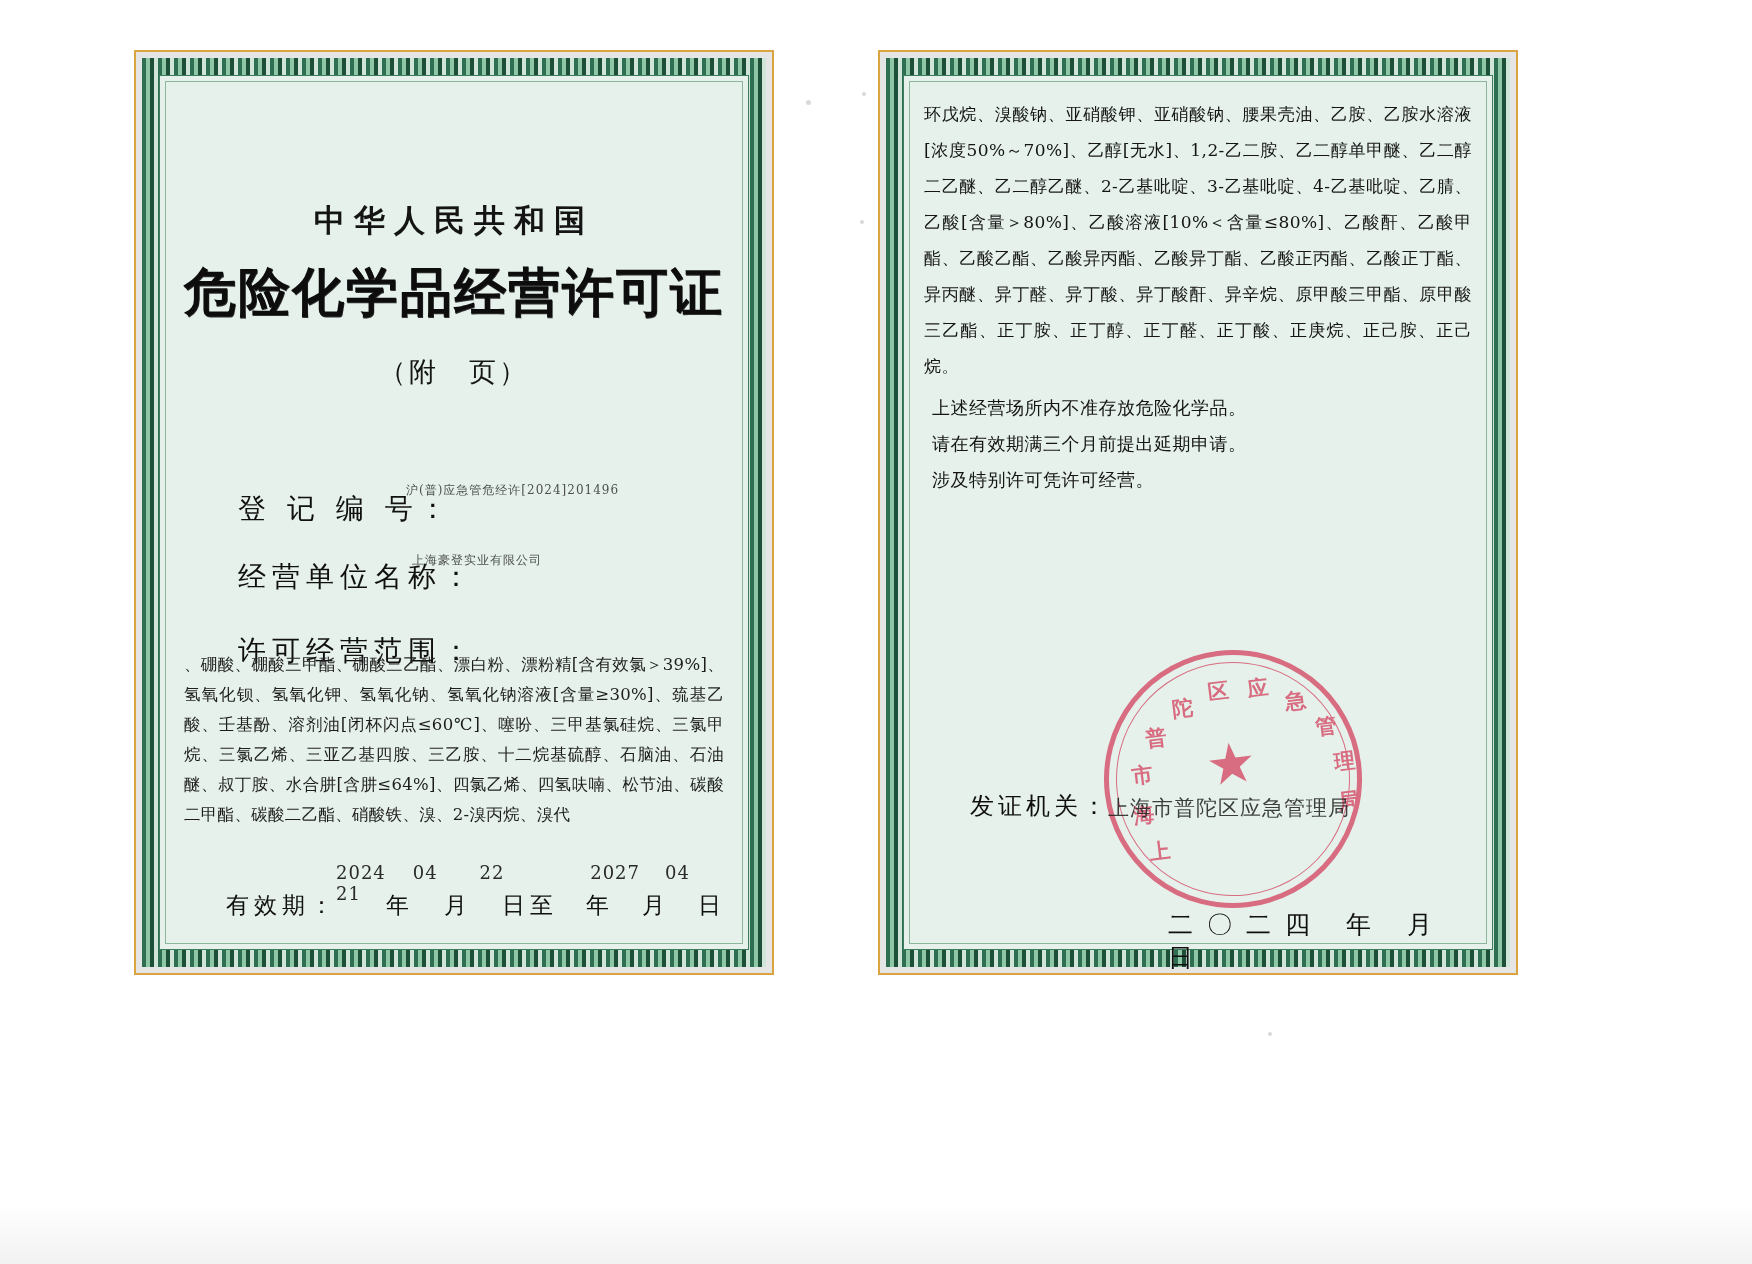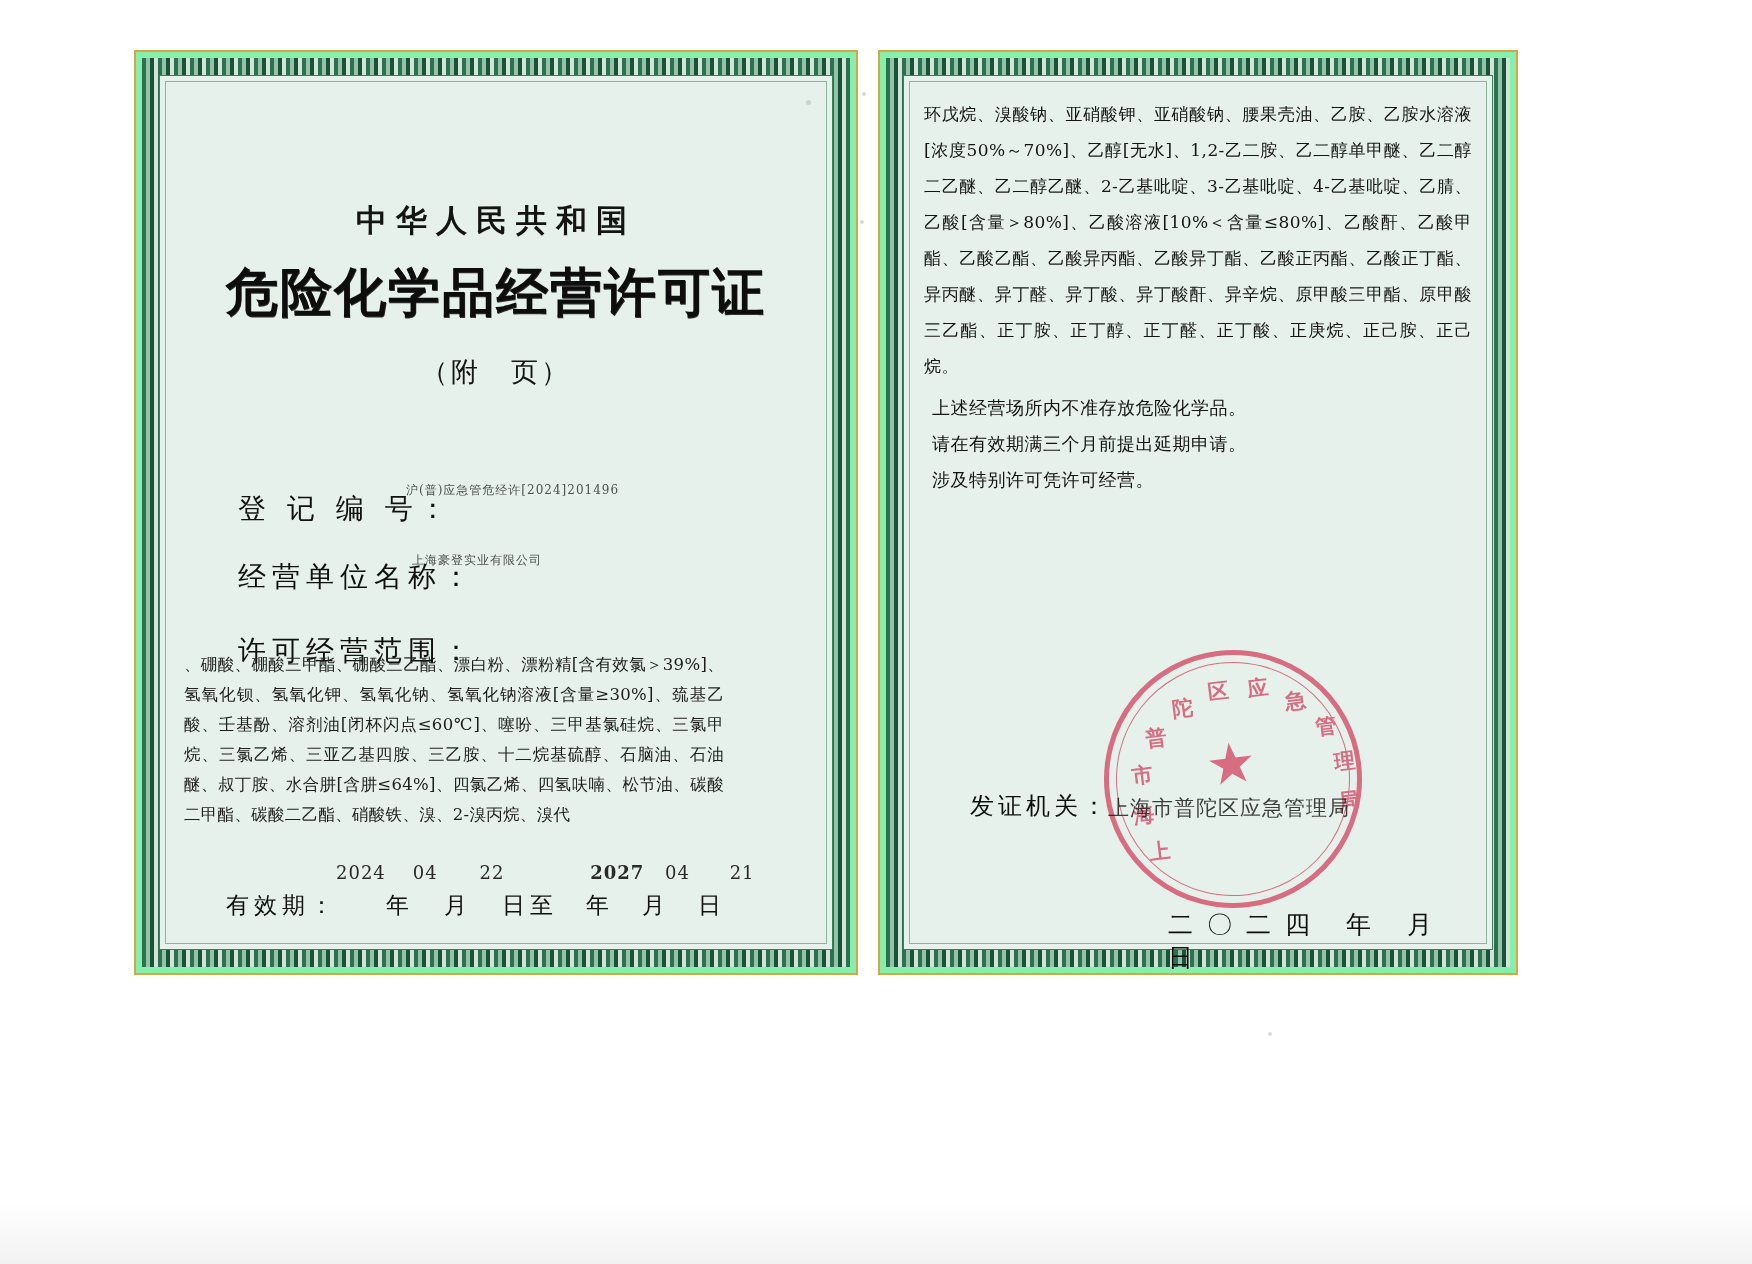--- a/index.html
+++ b/index.html
@@ -29,21 +29,21 @@
     position: absolute;
     left: 0; right: 0; bottom: 0;
     height: 60px;
     background: linear-gradient(to bottom, rgba(255,255,255,0) 0%, rgba(240,240,240,0.9) 100%);
     pointer-events: none;
   }
 
   
   .panel {
     position: absolute;
-    background: #86efac;
+    background: #e5e5e5;
     box-sizing: border-box;
     padding: 10px;
   }
   .panel-outline {
     position: absolute;
     inset: 0;
     border: 2px solid #d9a441;
     box-sizing: border-box;
   }
   
@@ -81,21 +81,21 @@
     border: 1px solid #8ab79c;
     box-sizing: border-box;
   }
   .content {
     position: absolute;
     inset: 40px;
     box-sizing: border-box;
   }
 
   
-  #panel-left { left: 134px; top: 50px; width: 724px; height: 925px; }
+  #panel-left { left: 134px; top: 50px; width: 640px; height: 925px; }
   #panel-right { left: 878px; top: 50px; width: 640px; height: 925px; }
 
   .nation-title {
     text-align: center;
     font-size: 31px;
     letter-spacing: 9px;
     color: #141414;
     font-weight: 700;
     margin-top: 110px;
     font-family: "DejaVu Serif", "Liberation Serif", serif;
@@ -325,21 +325,21 @@
       <div class="field-row" style="top:542px;">
         <span>许可经营范围</span><span class="field-colon">：</span>
       </div>
 
       <div id="scope-body">、硼酸、硼酸三甲酯、硼酸三乙酯、漂白粉、漂粉精[含有效氯＞39%]、氢氧化钡、氢氧化钾、氢氧化钠、氢氧化钠溶液[含量≥30%]、巯基乙酸、壬基酚、溶剂油[闭杯闪点≤60℃]、噻吩、三甲基氯硅烷、三氯甲烷、三氯乙烯、三亚乙基四胺、三乙胺、十二烷基硫醇、石脑油、石油醚、叔丁胺、水合肼[含肼≤64%]、四氯乙烯、四氢呋喃、松节油、碳酸二甲酯、碳酸二乙酯、硝酸铁、溴、2-溴丙烷、溴代</div>
 
       <div id="validity-dates">
         <span style="width:70px;">2024</span>
         <span style="width:60px;">04</span>
         <span style="width:104px;">22</span>
-        <span style="width:68px;font-weight:bold;">2027</span>
+        <span style="width:68px;">2027</span>
         <span style="width:58px;">04</span>
         <span>21</span>
       </div>
 
       <div id="validity-row">
         <span>有效期：</span><span style="display:inline-block;width:48px;"></span><span>年</span><span style="display:inline-block;width:30px;"></span><span>月</span><span style="display:inline-block;width:30px;"></span><span>日至</span><span style="display:inline-block;width:28px;"></span><span>年</span><span style="display:inline-block;width:28px;"></span><span>月</span><span style="display:inline-block;width:28px;"></span><span>日</span>
       </div>
 
     </div>
   </div>

